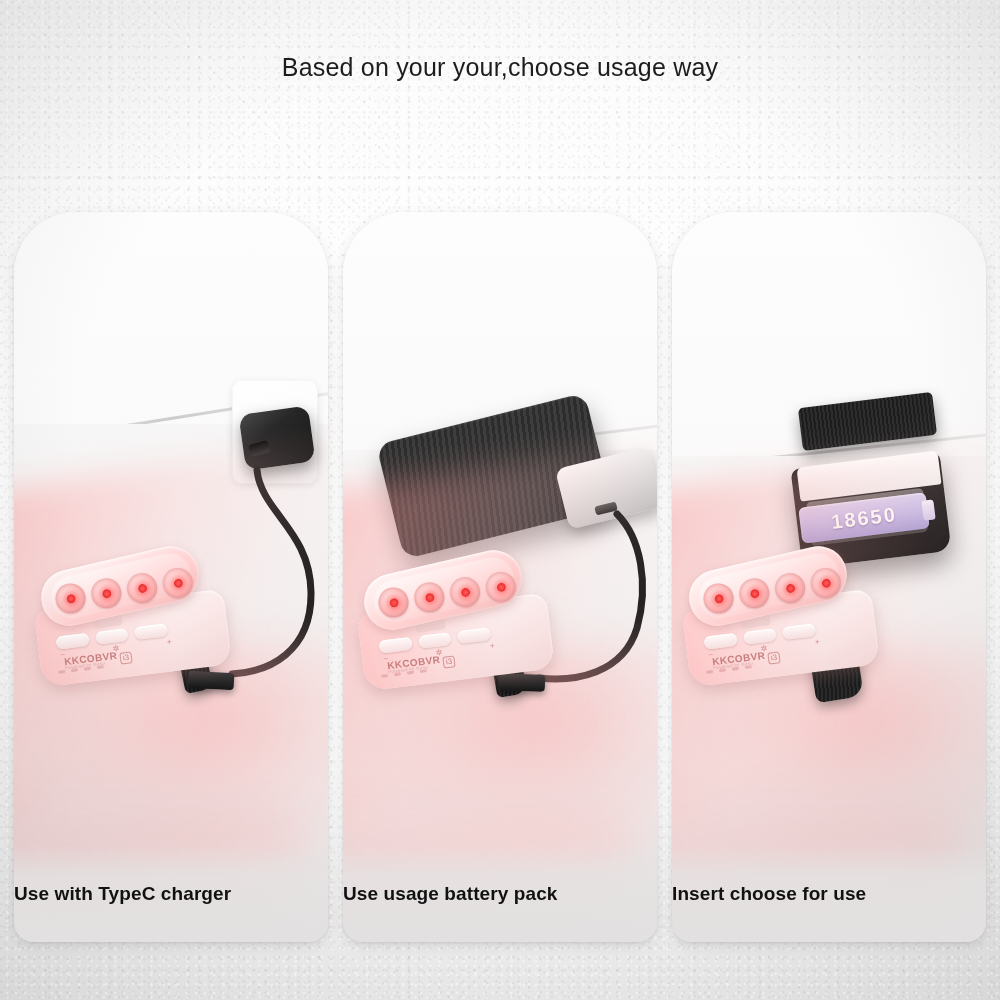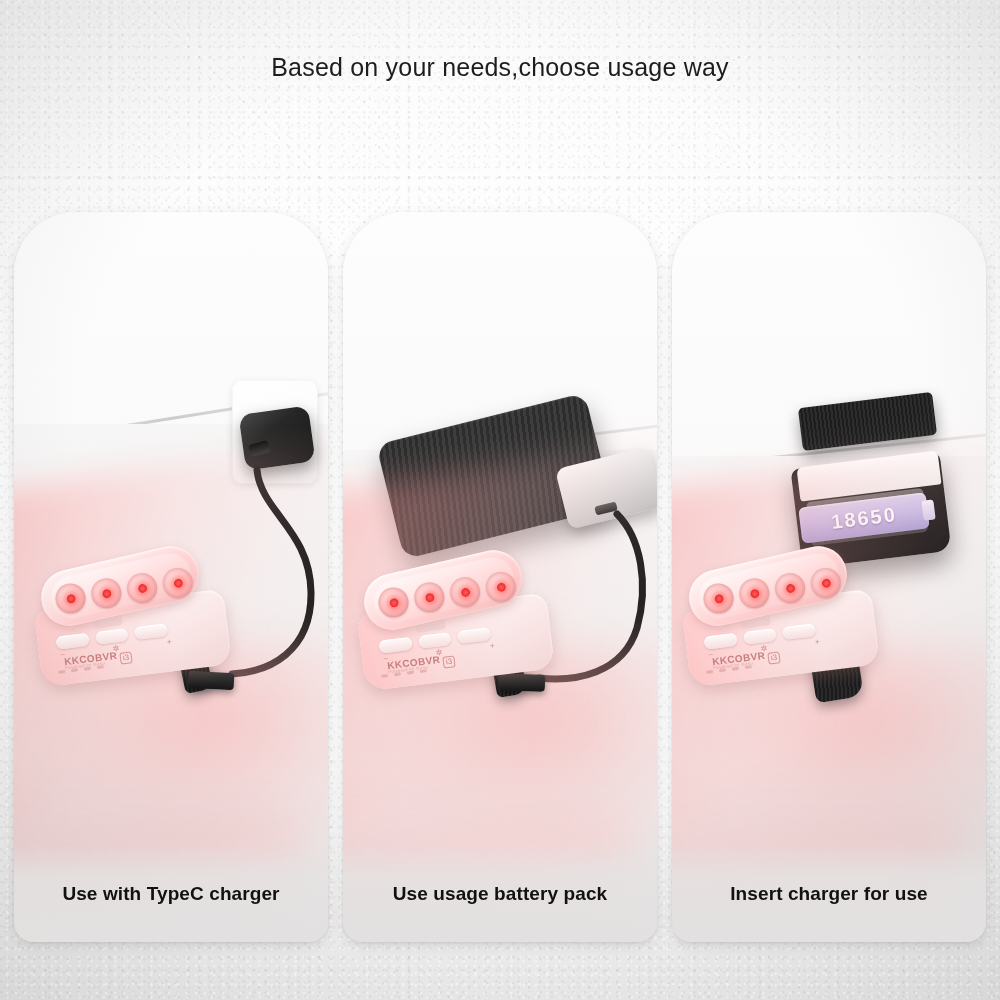--- a/index.html
+++ b/index.html
@@ -175,31 +175,31 @@
     background:linear-gradient(180deg,#d9d2f2 0%,#c6bde9 45%,#a79cd4 100%);
     box-shadow:0 4px 9px rgba(0,0,0,.30), inset 0 1px 2px rgba(255,255,255,.6);
     display:flex;align-items:center;justify-content:center;}
   .cell-label{font-size:20px;font-weight:bold;color:#ffffff;letter-spacing:2px;
     text-shadow:0 1px 2px rgba(90,80,140,.55);}
   .cell-cap{position:absolute;right:-7px;top:8px;width:12px;height:20px;border-radius:3px;
     background:linear-gradient(180deg,#f3f1fb,#cfc8e8);}
 
   
   .caption{position:absolute;left:0;right:0;bottom:0;height:96px;z-index:5;
-    display:flex;align-items:center;justify-content:center;
+    display:flex;align-items:center;
     background:linear-gradient(180deg,rgba(233,231,231,0) 0%,rgba(229,227,227,.75) 32%,#e2e0e0 100%);}
   .caption span{font-size:19px;font-weight:bold;color:#111;letter-spacing:.1px;}
 </style>
 </head>
 <body>
 
 <div id="bg"></div>
 
 <div id="header">
-  <div id="subtitle">Based on your needs,choose usage way</div>
+  <div id="subtitle">Based on your your,choose usage way</div>
 </div>
 
 <div class="panel" id="panel1">
   <div class="scene">
     <div class="wall"></div>
     <div class="tableedge" style="top:205px;transform:rotate(-9deg);"></div>
     <div class="tabletop" style="top:212px;"></div>
 
     <div class="outlet" style="left:218px;top:168px;"></div>
     <div class="adapter" style="left:228px;top:198px;">
@@ -359,17 +359,17 @@
       <div class="hl-badge">i3</div>
       <div class="hl-dots">
           <i></i>
           <i></i>
           <i></i>
           <i></i>
         </div>
     </div>
   </div>
   <div class="caption">
-    <span>Insert charger for use</span>
+    <span>Insert choose for use</span>
   </div>
 </div>
 
 <div id="vignette"></div>
 
 </body></html>

